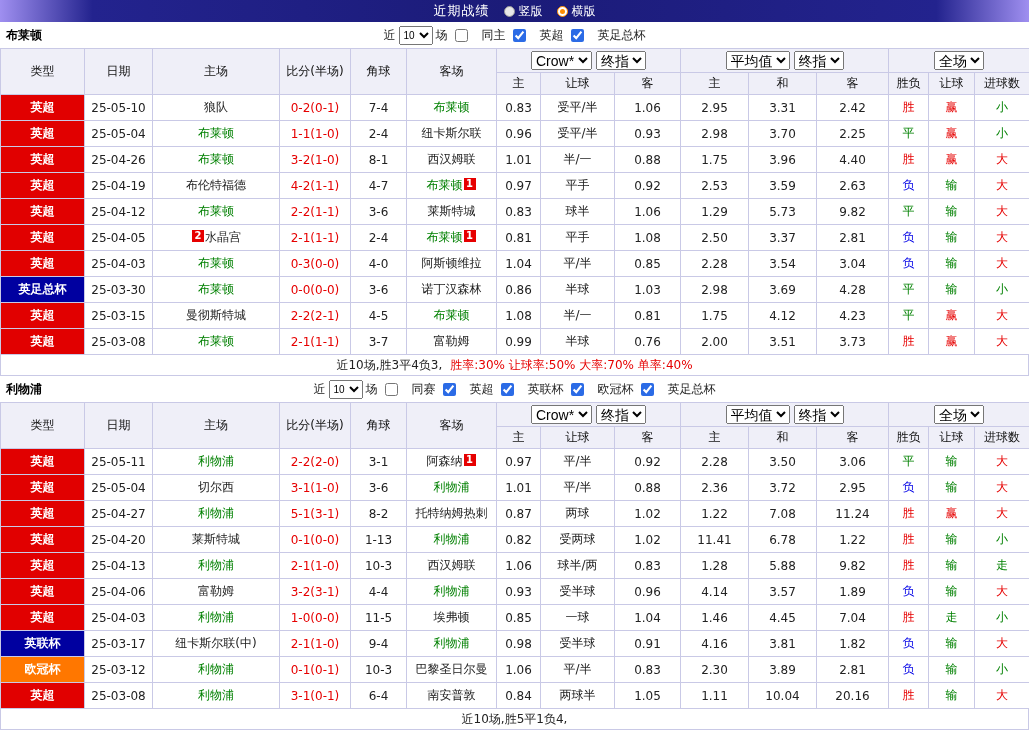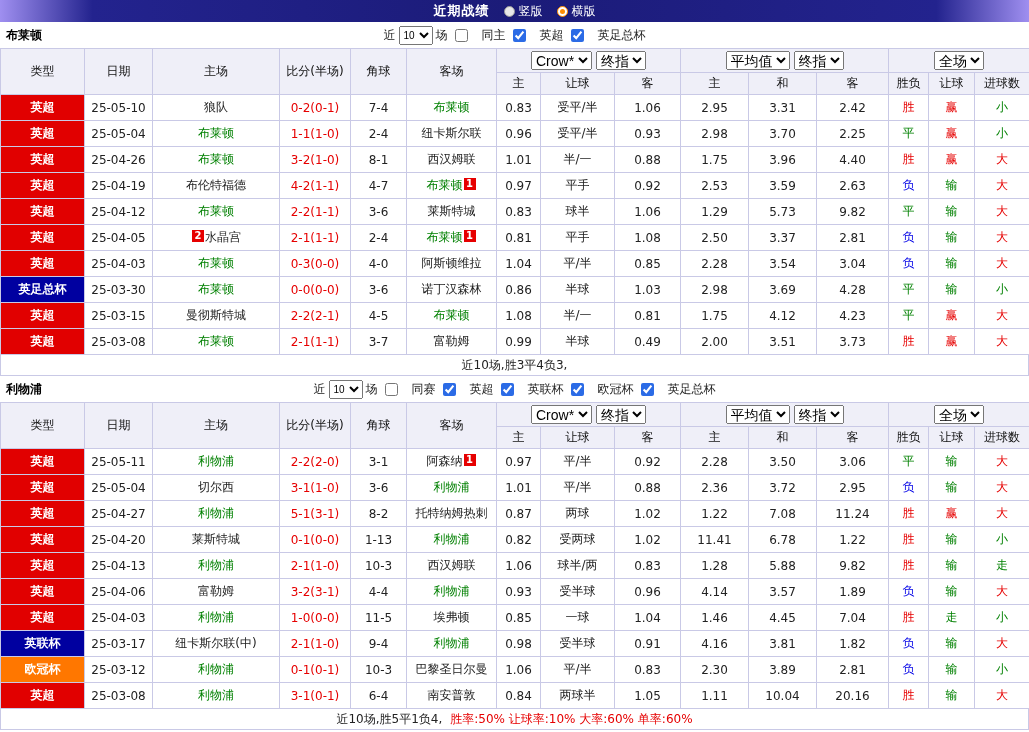--- a/index.html
+++ b/index.html
@@ -2,21 +2,21 @@
 <html><head>
 <meta charset="utf-8">
 <style>
   * { margin:0; padding:0; box-sizing:border-box; }
   html,body { width:1029px; background:#fff; }
   body { font-family:"DejaVu Sans","Liberation Sans",sans-serif; font-size:12px; color:#222; }
 
   
   .topbar { height:22px; background:linear-gradient(90deg,#9f8ff0 0%,#23238e 9%,#1b1b78 50%,#23238e 91%,#9f8ff0 100%);
             display:flex; align-items:center; justify-content:center; gap:14px; color:#fff; }
-  .topbar .title { font-weight:bold; font-size:13px; letter-spacing:1px; }
+  .topbar .title { font-weight:normal; font-size:13px; letter-spacing:1px; }
   .radio-group { display:inline-flex; align-items:center; gap:4px; cursor:pointer; }
   .radio { display:inline-block; width:11px; height:11px; border-radius:50%; background:#e8e8e8; border:1px solid #999; position:relative; }
   .radio.checked { background:#fff; border:1px solid #ff8c00; }
   .radio.checked::after { content:""; position:absolute; left:2px; top:2px; width:5px; height:5px; border-radius:50%; background:#ff8c00; }
 
   
   .teambar { height:26px; display:flex; align-items:center; position:relative; background:#fff; }
   .teamname { position:absolute; left:6px; font-weight:bold; color:#000; }
   .filters { flex:1; display:flex; align-items:center; justify-content:center; gap:3px; }
   .filters select { height:19px; font-size:10px; }
@@ -283,32 +283,33 @@
           </tr>
           <tr>
             <td class="t-red">英超</td>
             <td>25-03-08</td>
             <td class="team"><span>布莱顿</span></td>
             <td class="score">2-1(1-1)</td>
             <td>3-7</td>
             <td><span>富勒姆</span></td>
             <td>0.99</td>
             <td>半球</td>
-            <td>0.49</td>
+            <td>0.76</td>
             <td>2.00</td>
             <td>3.51</td>
             <td>3.73</td>
             <td class="c-red">胜</td>
             <td class="c-red">赢</td>
             <td class="c-red">大</td>
           </tr>
         </tbody>
       </table>
       <div class="summary">
         <span>近10场,胜3平4负3,</span>
+        <span class="rates">胜率:30% 让球率:50% 大率:70% 单率:40%</span>
       </div>
     </div>
     <div class="section">
       <div class="teambar">
         <span class="teamname">利物浦</span>
         <div class="filters">
           <span>近</span>
           <select><option>10</option></select>
           <span>场</span>
           <label class="cbl">
@@ -543,16 +544,15 @@
             <td>10.04</td>
             <td>20.16</td>
             <td class="c-red">胜</td>
             <td class="c-green">输</td>
             <td class="c-red">大</td>
           </tr>
         </tbody>
       </table>
       <div class="summary">
         <span>近10场,胜5平1负4,</span>
-        <span class="rates">胜率:50% 让球率:10% 大率:60% 单率:60%</span>
       </div>
     </div>
   </div>
 
 </body></html>

